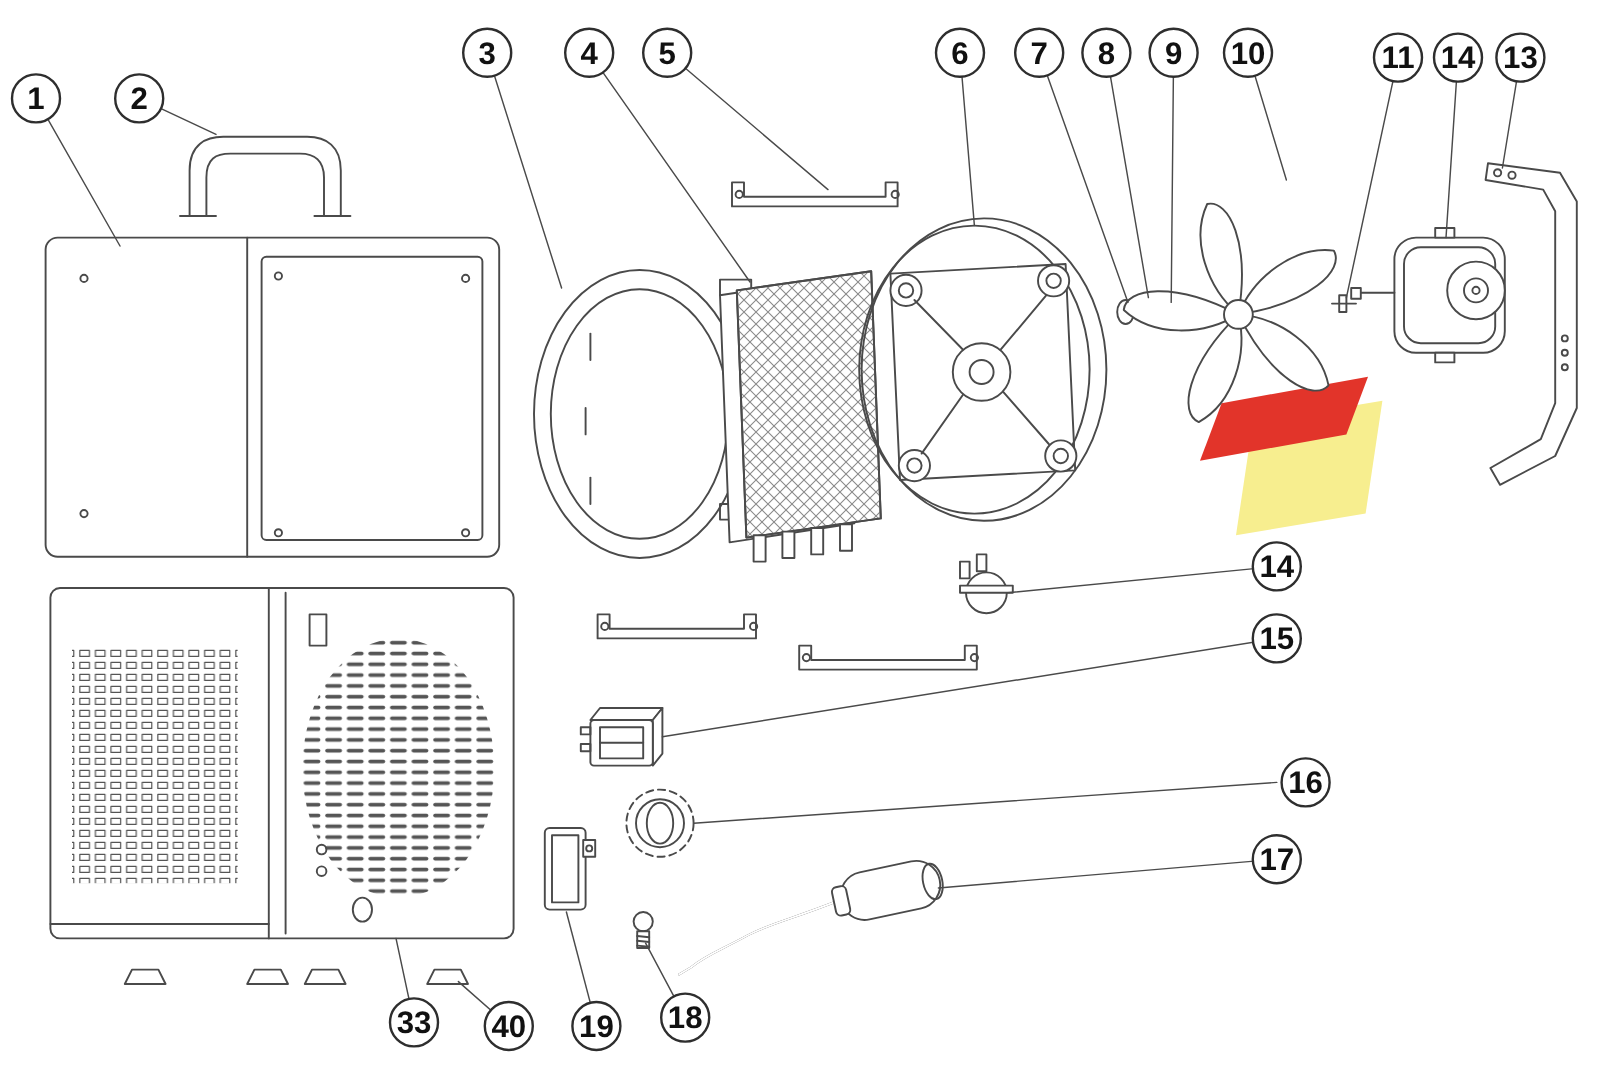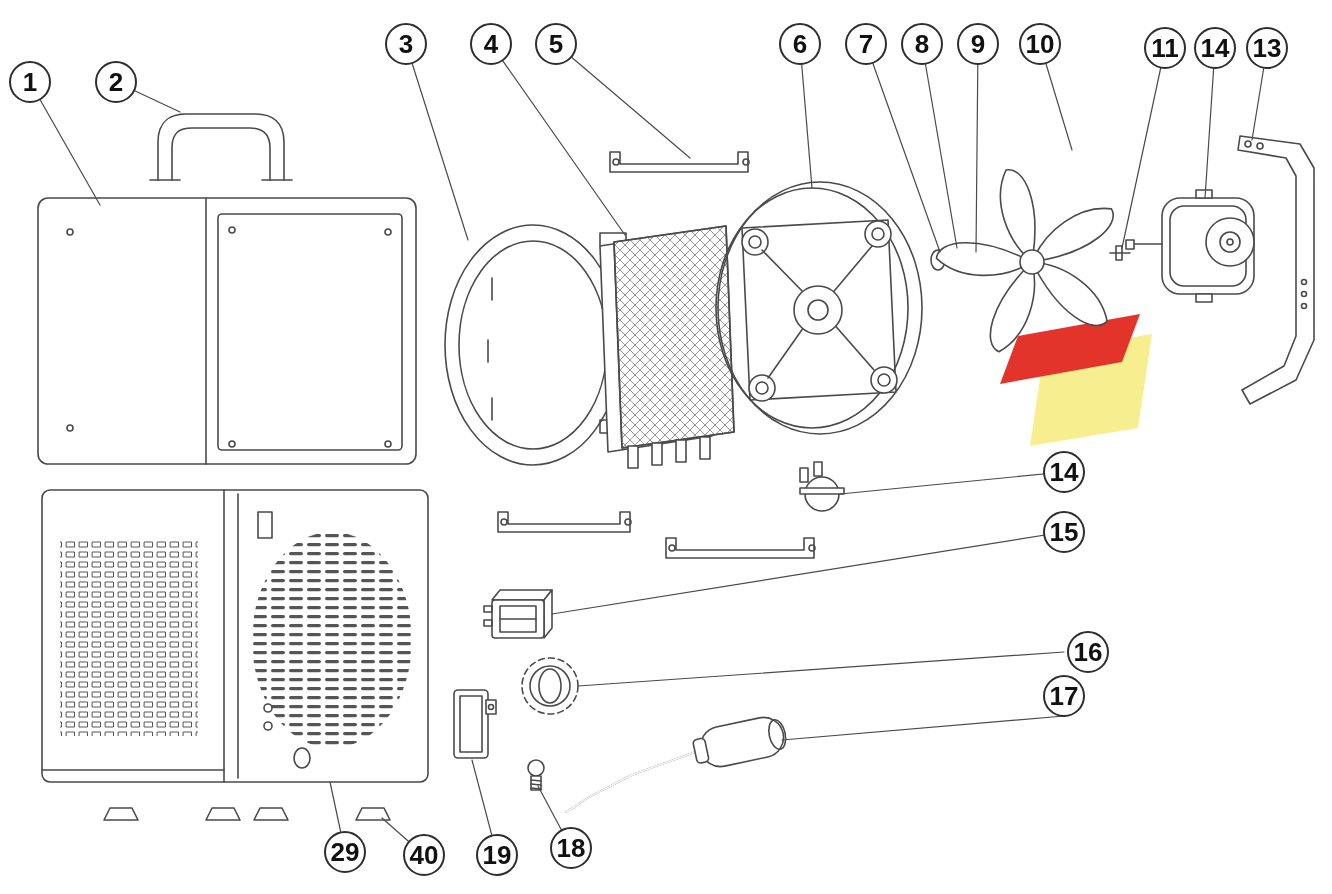--- a/index.html
+++ b/index.html
@@ -275,19 +275,19 @@
       <div class="balloon" style="left: 845px; top: 23px;">7</div>
       <div class="balloon" style="left: 901px; top: 23px;">8</div>
       <div class="balloon" style="left: 957px; top: 23px;">9</div>
       <div class="balloon" style="left: 1019px; top: 23px;">10</div>
       <div class="balloon" style="left: 1144px; top: 27px;">11</div>
       <div class="balloon" style="left: 1194px; top: 27px;">14</div>
       <div class="balloon" style="left: 1246px; top: 27px;">13</div>
       <div class="balloon" style="left: 1043px; top: 451px;">14</div>
       <div class="balloon" style="left: 1043px; top: 511px;">15</div>
       <div class="balloon" style="left: 1043px; top: 631px; margin-left: 24px;">16</div>
-      <div class="balloon" style="left: 1043px; top: 675px;">17</div>
+      <div class="balloon" style="left: 1043px; top: 695px;">17</div>
       <div class="balloon" style="left: 550px; top: 827px;">18</div>
       <div class="balloon" style="left: 476px; top: 834px; text-align: right;">19</div>
       <div class="balloon" style="left: 403px; top: 834px;">40</div>
-      <div class="balloon" style="left: 324px; top: 831px;">29</div>
+      <div class="balloon" style="left: 324px; top: 831px;">33</div>
     </div>
 </div>
 
 </body></html>

